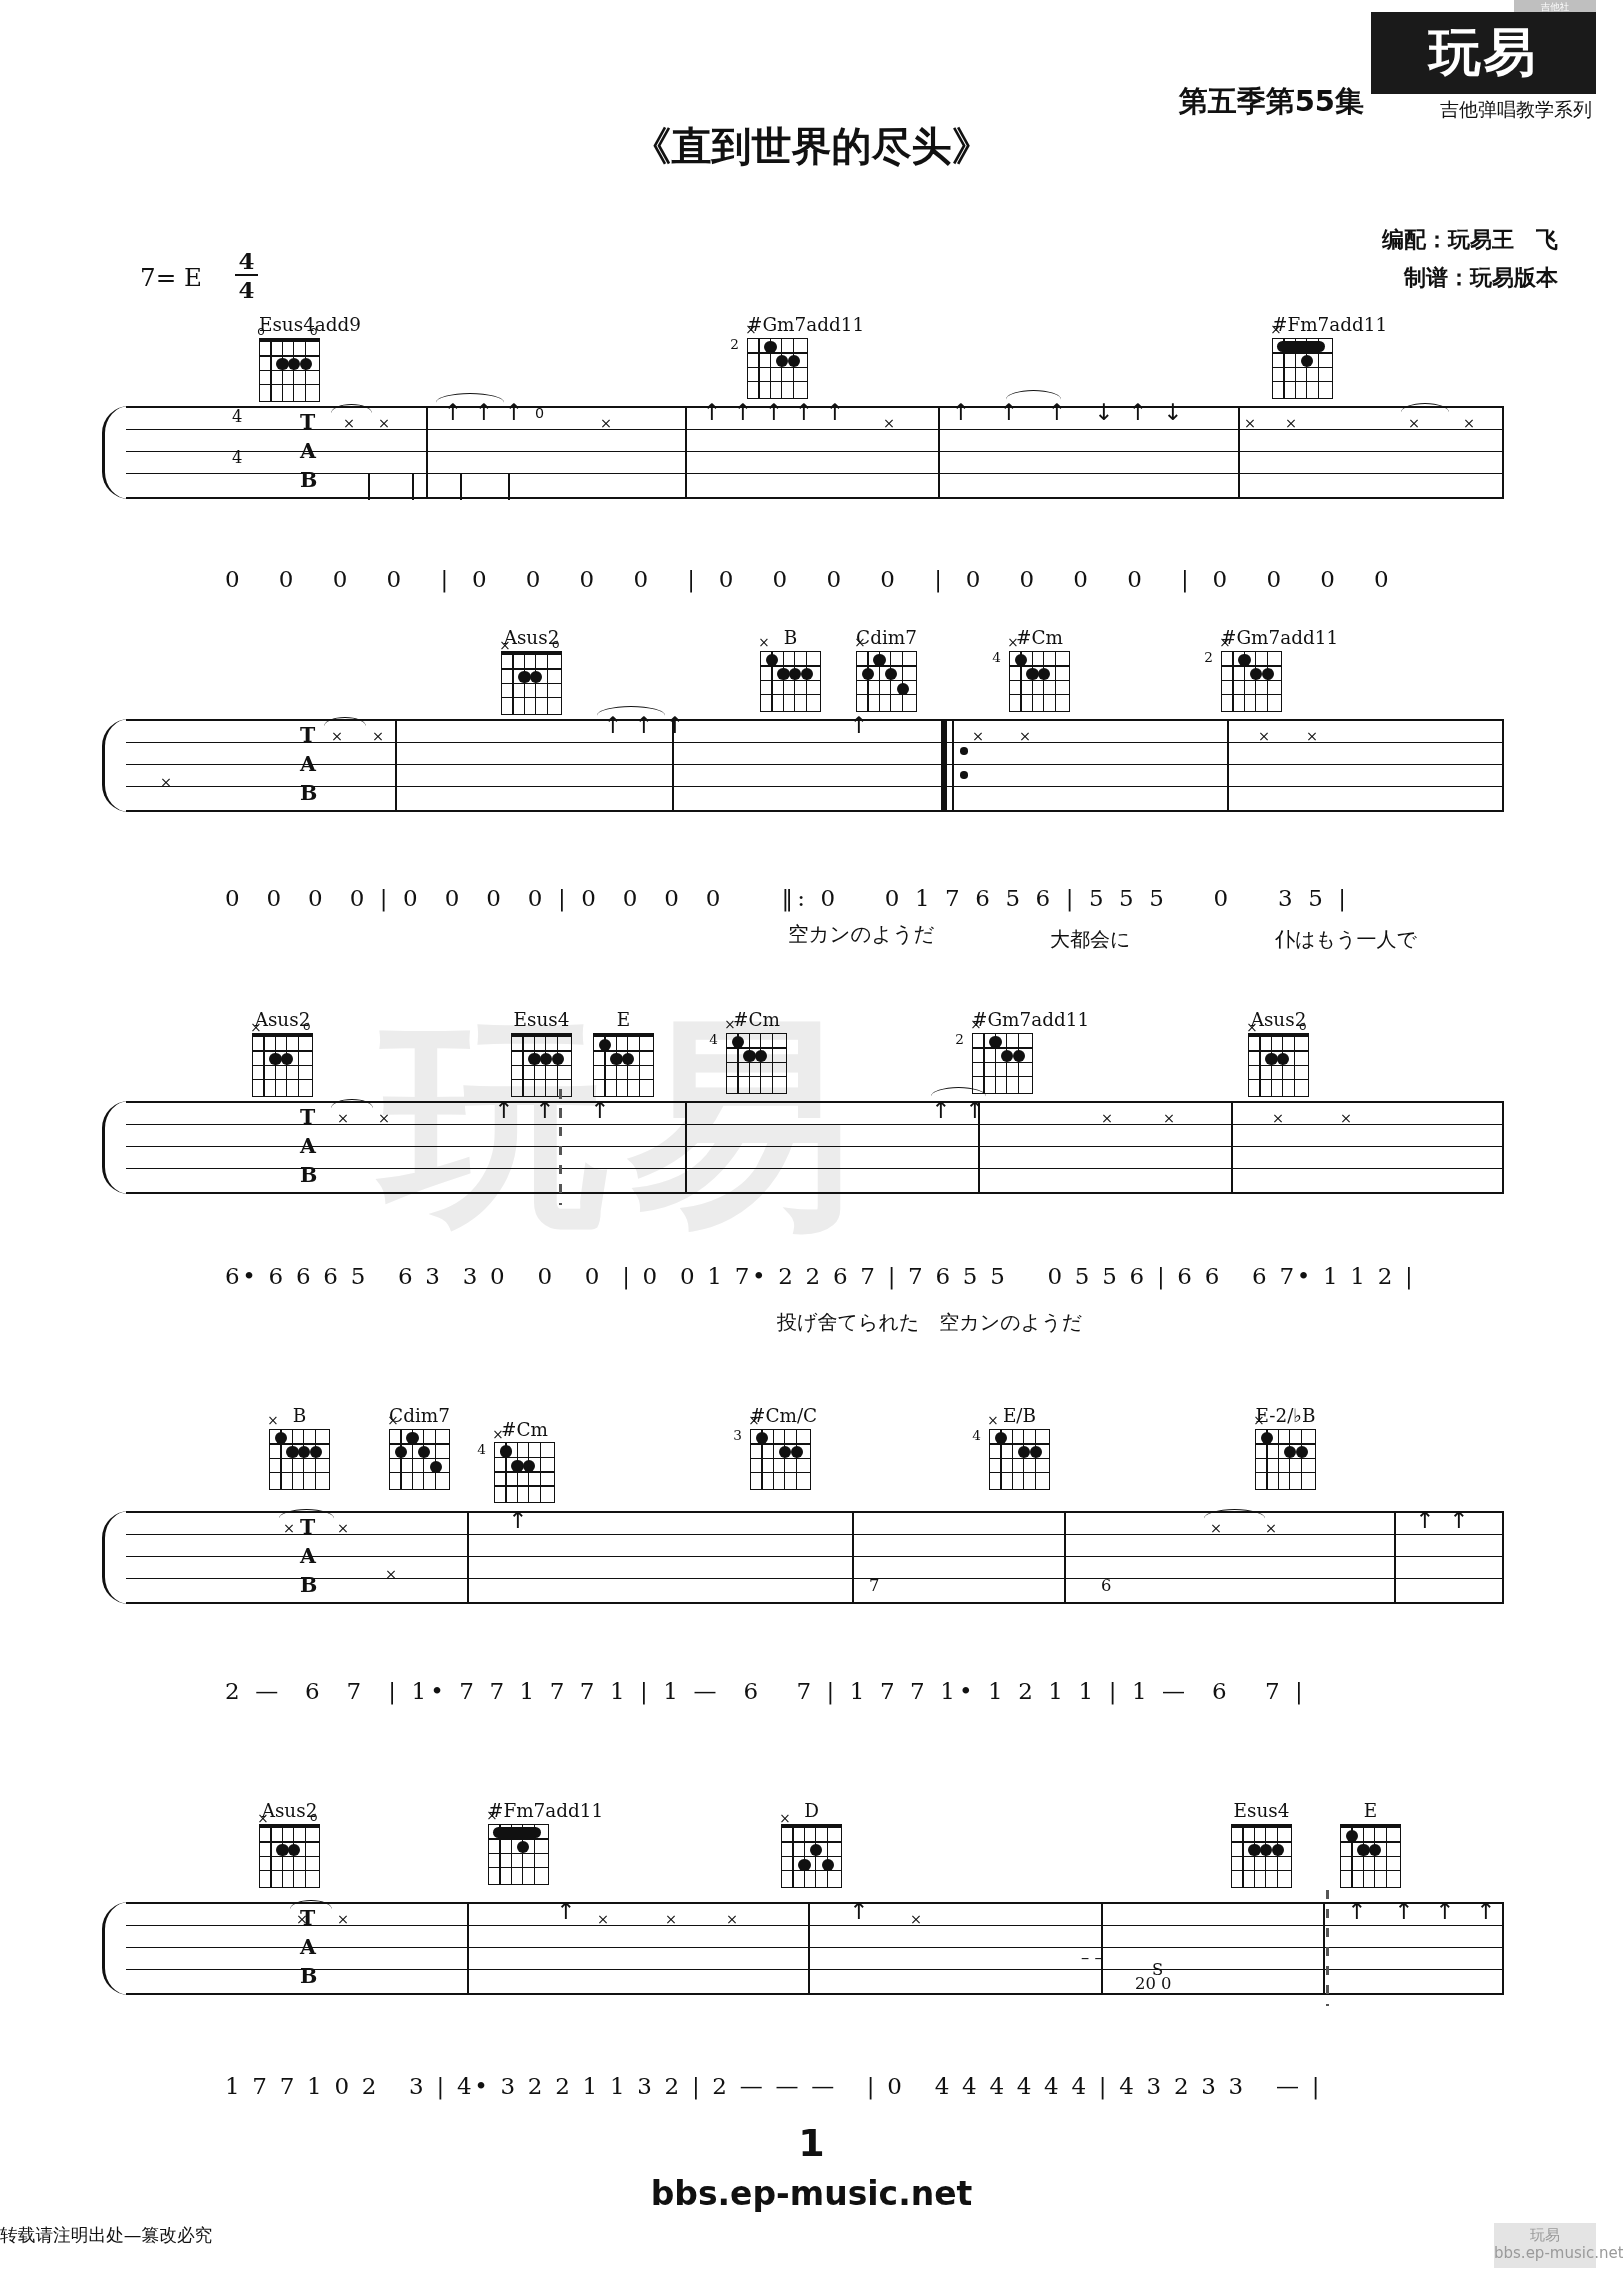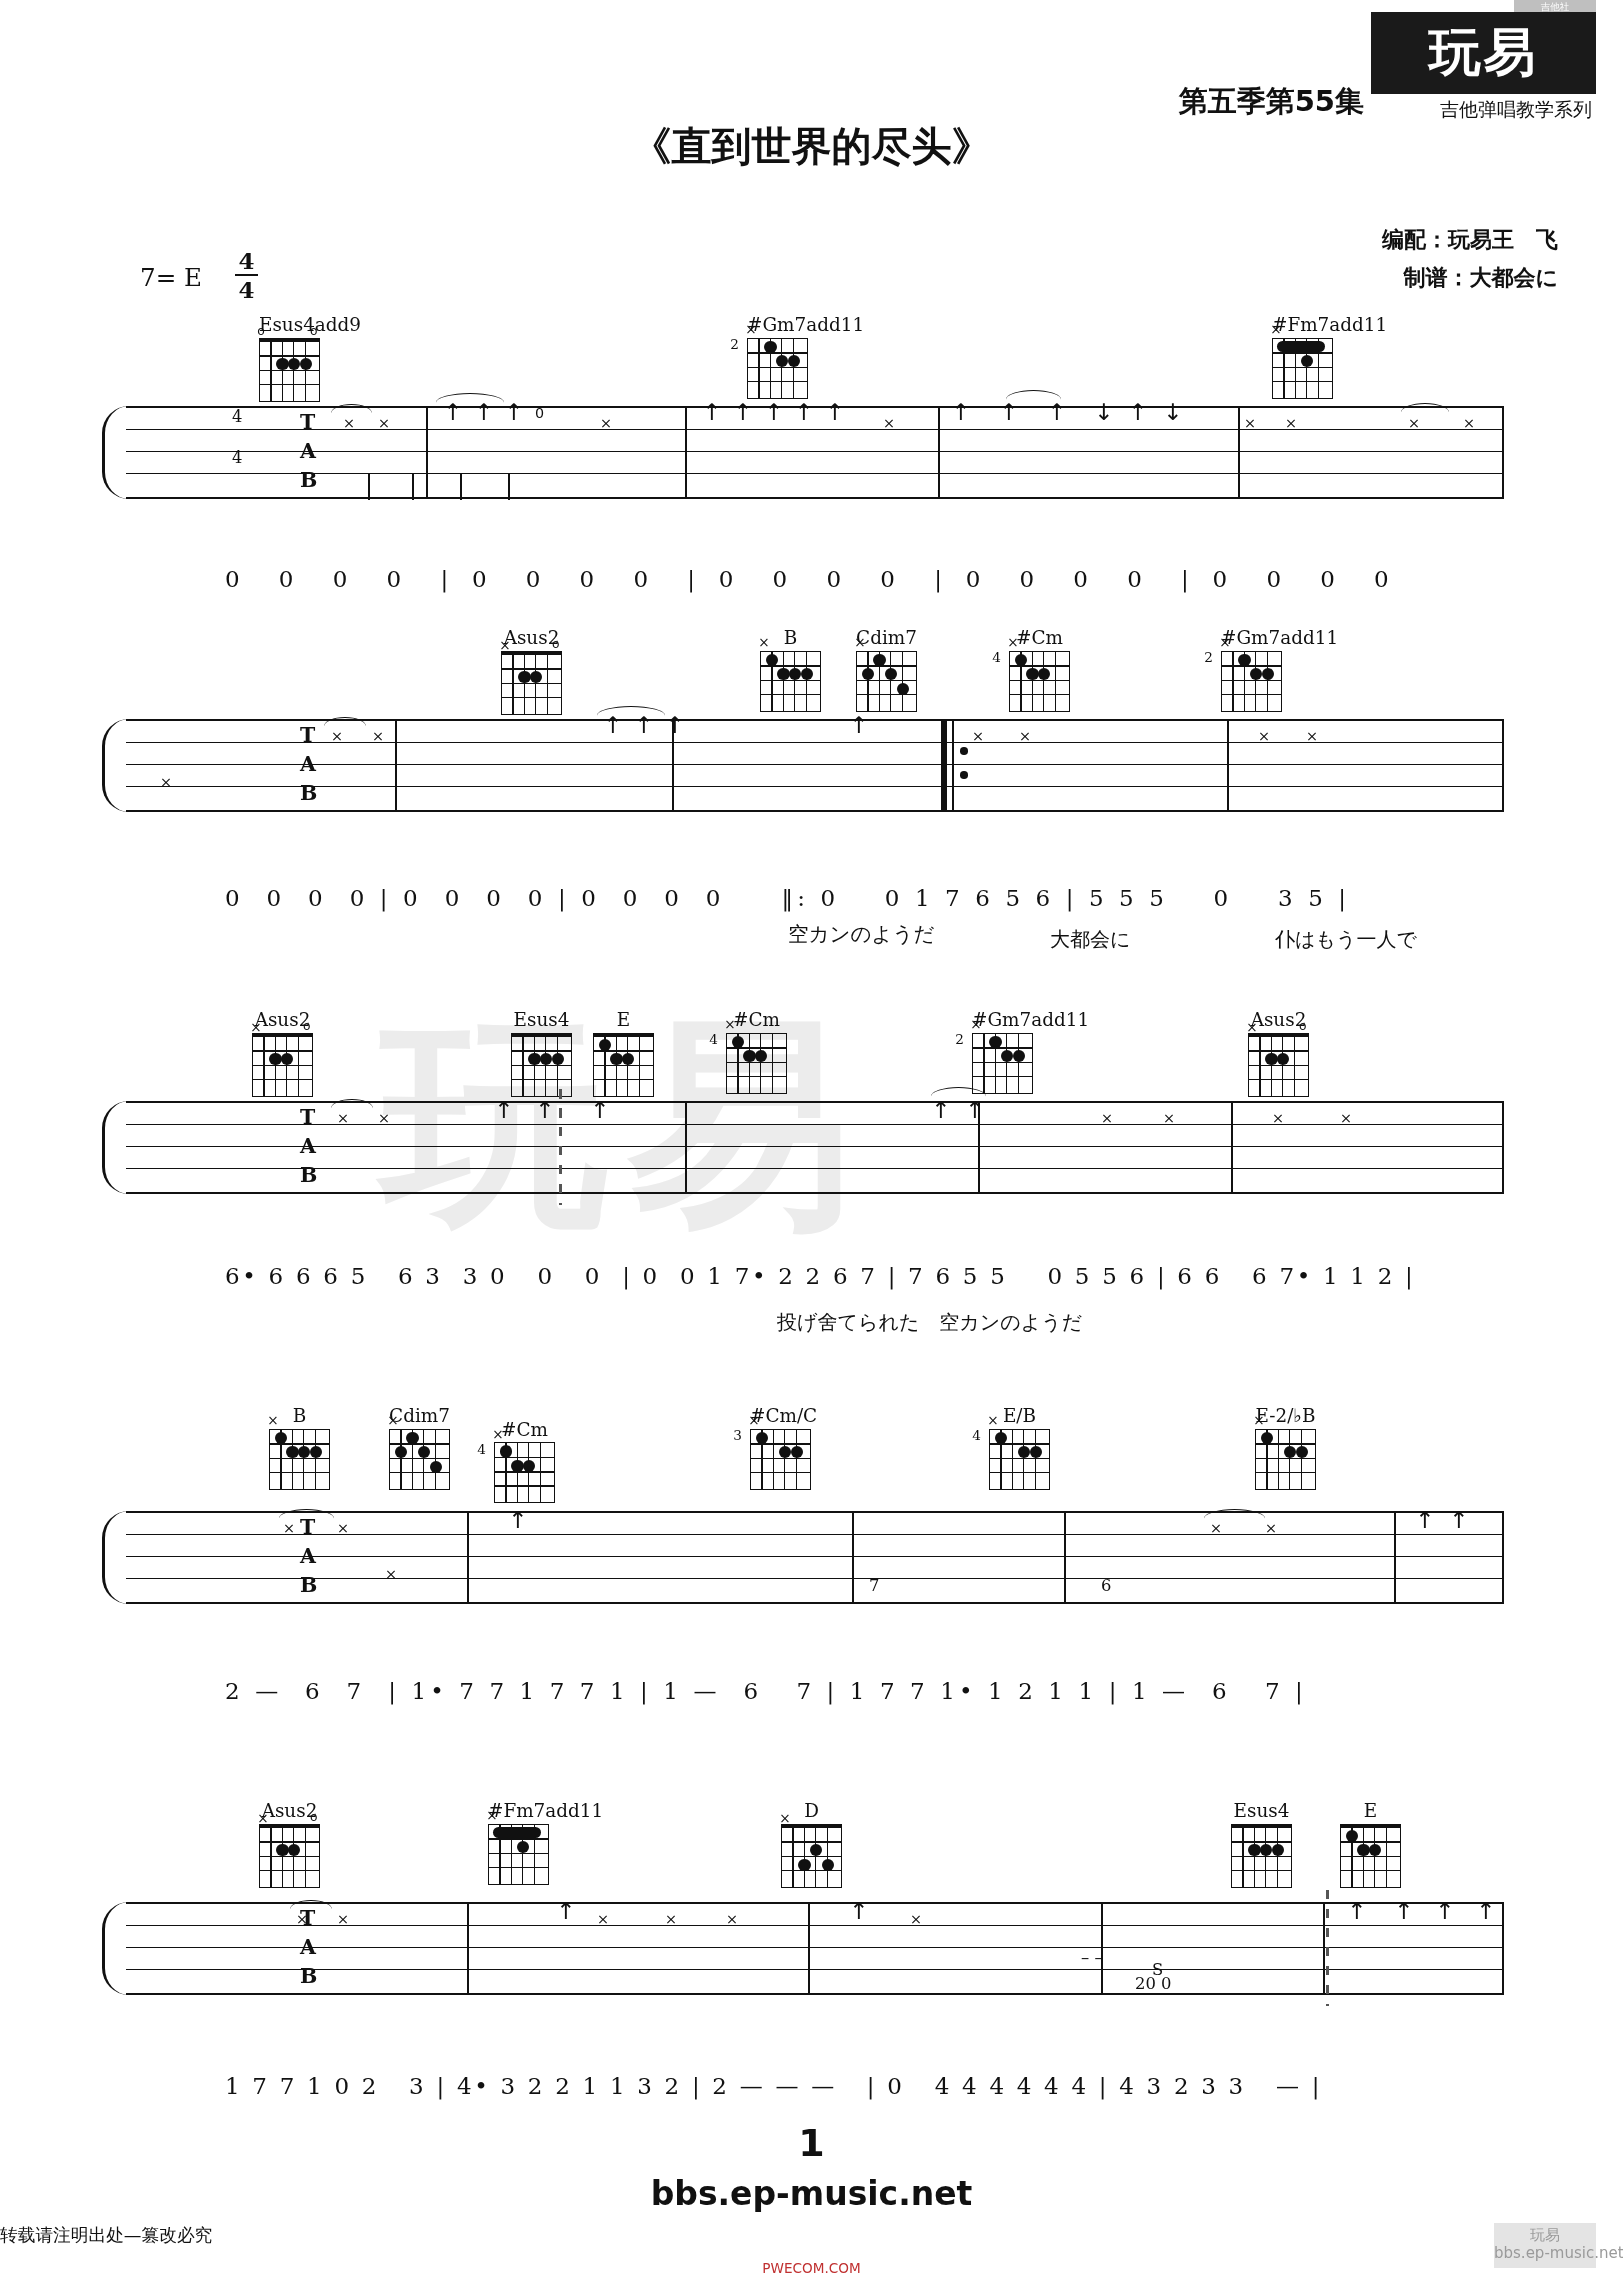--- a/index.html
+++ b/index.html
@@ -177,21 +177,21 @@
   <div class="logo-box">
     <span class="logo-text">玩易</span>
   </div>
 
   <div class="season">第五季第55集</div>
   <div class="series-sub">吉他弹唱教学系列</div>
 
   <div class="title">《直到世界的尽头》</div>
 
   <div class="credit1">编配：玩易王　飞</div>
-  <div class="credit2">制谱：大都会に</div>
+  <div class="credit2">制谱：玩易版本</div>
 
   <div class="keysig">7= E</div>
   <div class="timesig">
     <span class="num">4</span>
     <span class="bar"></span>
     <span class="num">4</span>
   </div>
 
   <div class="wm wm-big">玩易</div>
   <div class="wm-br" style="white-space:pre;">玩易
@@ -836,16 +836,15 @@
       <div class="arrow" style="left:1309px;top:-4.1px;">↑</div>
       <div class="arrow" style="left:1350px;top:-4.1px;">↑</div>
     </div>
 
     <div class="numrow" style="top:273px;left:225px;letter-spacing:2.7px;">1 7 7 1 0 2   3 | 4• 3 2 2 1 1 3 2 | 2 — — —   | 0   4 4 4 4 4 4 | 4 3 2 3 3   — |</div>
   </div>
 
   <div class="pagenum">1</div>
   <div class="site">bbs.ep-music.net</div>
   <div class="copyright">转载请注明出处—篡改必究</div>
-  <div class="redmark">PWECOM.COM</div>
 
 </div>
 
 
 </body></html>

